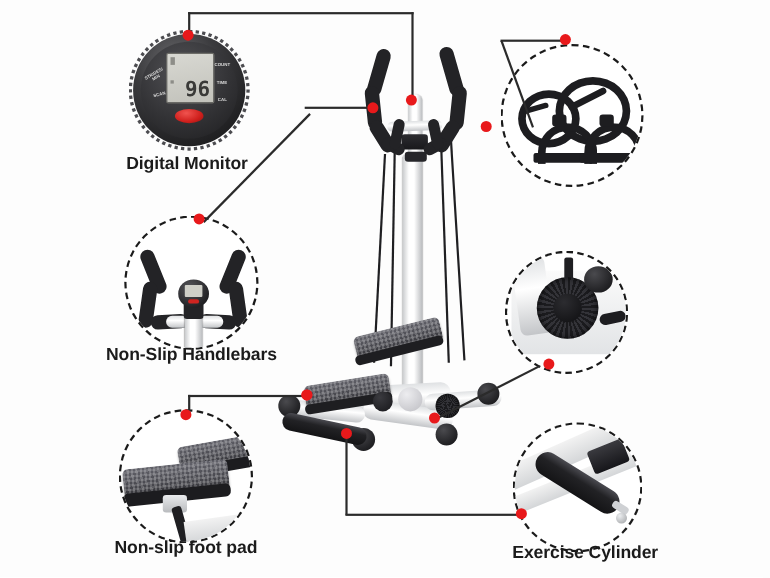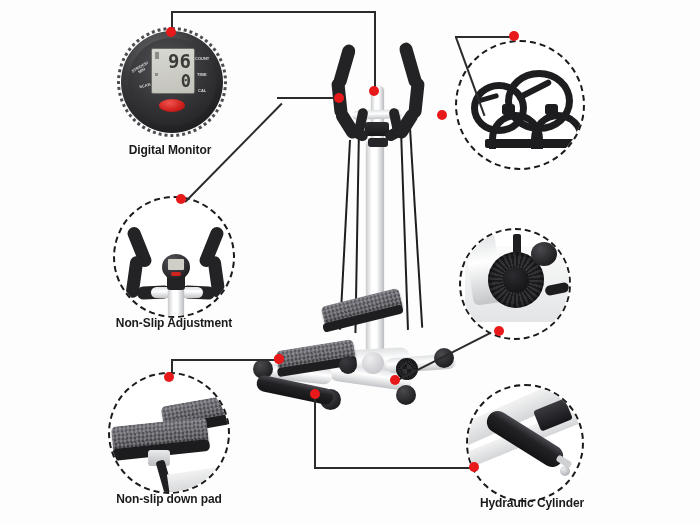--- a/index.html
+++ b/index.html
@@ -23,21 +23,21 @@
     border-radius: 50%;
     border: 2px dashed #1a1a1a;
     box-sizing: border-box;
     background: #ffffff;
     overflow: hidden;
   }
   .feature-label {
     position: absolute;
     font-weight: bold;
     color: #1b1b1b;
-    font-size: 12px;
+    font-size: 16px;
     line-height: 14px;
     letter-spacing: -0.1px;
     text-align: center;
     white-space: pre-line;
   }
   .dot {
     position: absolute;
     width: 10px;
     height: 10px;
     background: #e8191b;
@@ -83,20 +83,21 @@
     border-radius: 2px;
     overflow: hidden;
   }
   .lcd-top, .lcd-bot {
     position: absolute;
     right: 3px;
     font-family: "DejaVu Sans Mono", monospace;
     font-weight: bold;
     color: #3a3a38;
     line-height: 1;
+    margin-top: 20px;
   }
   .mon-btn {
     position: absolute;
     border-radius: 50%;
     background: radial-gradient(ellipse at 40% 30%, #f0534f 0%, #cf1f1c 60%, #8e1411 100%);
   }
   .mon-txt {
     position: absolute;
     color: #d9d9d9;
     font-family: "Liberation Sans", sans-serif;
@@ -305,21 +306,21 @@
 
     <div class="bar-steel" style="left:36px; top:89px; width:52px; height:11px;"></div>
     <div class="post" style="left:53px; top:88px; width:16px; height:34px;"></div>
 
     <div class="abs" style="left:52px; top:76px; width:18px; height:16px; background:#232326; border-radius:3px;"></div>
     <div class="abs" style="left:47px; top:56px; width:28px; height:26px; border-radius:50%; background:radial-gradient(circle at 38% 28%,#55555a,#232326 70%,#141416 100%);"></div>
     <div class="abs" style="left:53px; top:61px; width:16px; height:11px; background:#cfcfc8; border-radius:1px;"></div>
     <div class="abs" style="left:56px; top:74px; width:10px; height:4px; background:#cf2420; border-radius:2px;"></div>
   </div>
   <div class="dot" style="left:176px; top:194px;"></div>
-  <div class="feature-label" style="left:74px; top:316px; width:200px;">Non-Slip Adjustment</div>
+  <div class="feature-label" style="left:74px; top:316px; width:200px;">Non-Slip Handlebars</div>
 
   <div class="feature-circle" style="left:459px; top:228px; width:112px; height:112px;">
     <div class="abs" style="left:4px; top:16px; width:104px; height:76px; background:linear-gradient(180deg,#fbfbfb 0%,#e2e4e6 100%);"></div>
     <div class="bar-steel" style="left:8px; top:4px; width:30px; height:70px; transform: rotate(-8deg);"></div>
     <div class="abs" style="left:52px; top:4px; width:8px; height:30px; background:#1f1f22; border-radius:2px;"></div>
     <div class="knob" style="left:27px; top:22px; width:56px; height:56px;"></div>
     <div class="abs" style="left:42px; top:37px; width:26px; height:26px; border-radius:50%; background:radial-gradient(circle at 38% 30%,#2c2c30,#0e0e10);"></div>
     <div class="cap" style="left:70px; top:12px; width:26px; height:24px;"></div>
     <div class="abs" style="left:84px; top:54px; width:24px; height:10px; background:#1d1d20; border-radius:5px; transform: rotate(-12deg);"></div>
   </div>
@@ -332,31 +333,31 @@
 
     <div class="pedal" style="left:2px; top:48px; width:96px; height:28px; transform: rotate(-6deg);"></div>
     <div class="abs" style="left:2px; top:70px; width:98px; height:12px; background:#1c1c1f; border-radius:5px; transform: rotate(-6deg);"></div>
 
     <div class="abs" style="left:38px; top:76px; width:22px; height:16px; background:linear-gradient(180deg,#e9ebed,#b9bbbe); border-radius:3px;"></div>
     <div class="abs" style="left:50px; top:86px; width:9px; height:34px; background:#1f1f22; border-radius:3px; transform: rotate(-16deg);"></div>
     <div class="plate" style="left:58px; top:96px; width:64px; height:20px; transform: rotate(-8deg);"></div>
   </div>
   <div class="dot" style="left:164px; top:372px;"></div>
   <div class="dot" style="left:274px; top:354px;"></div>
-  <div class="feature-label" style="left:69px; top:492px; width:200px;">Non-slip down pad</div>
+  <div class="feature-label" style="left:69px; top:492px; width:200px;">Non-slip foot pad</div>
 
   <div class="feature-circle" style="left:466px; top:384px; width:118px; height:118px;">
     <div class="plate" style="left:-10px; top:14px; width:120px; height:22px; transform: rotate(-24deg);"></div>
     <div class="plate" style="left:-6px; top:44px; width:120px; height:16px; transform: rotate(-22deg);"></div>
     <div class="cyl" style="left:14px; top:42px; width:86px; height:22px; transform: rotate(32deg);"></div>
     <div class="abs" style="left:88px; top:72px; width:16px; height:7px; background:#cfd1d4; border-radius:3px; transform: rotate(32deg);"></div>
     <div class="abs" style="left:68px; top:18px; width:34px; height:22px; background:linear-gradient(180deg,#3a3a3f,#16161a); border-radius:3px; transform: rotate(-22deg);"></div>
     <div class="abs" style="left:92px; top:80px; width:10px; height:10px; border-radius:50%; background:radial-gradient(circle at 35% 30%,#eceef0,#9d9fa2);"></div>
   </div>
   <div class="dot" style="left:469px; top:462px;"></div>
   <div class="dot" style="left:310px; top:389px;"></div>
-  <div class="feature-label" style="left:432px; top:496px; width:200px;">Hydraulic Cylinder</div>
+  <div class="feature-label" style="left:432px; top:496px; width:200px;">Exercise Cylinder</div>
 
   <div class="dot" style="left:334px; top:93px;"></div>
   <div class="dot" style="left:437px; top:110px;"></div>
   <div class="dot" style="left:274px; top:354px;"></div>
 
 </div>
 
 </body></html>

